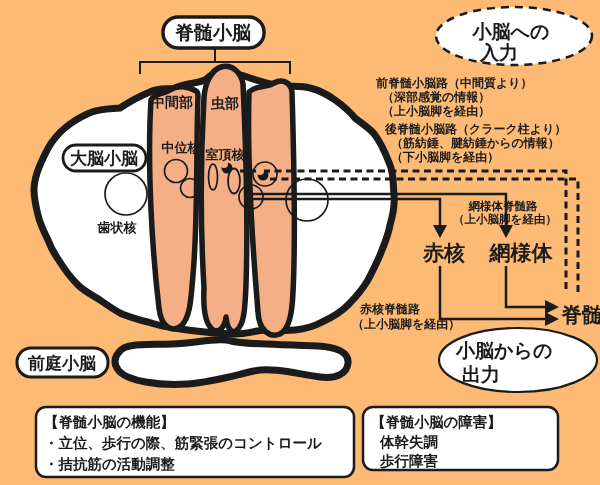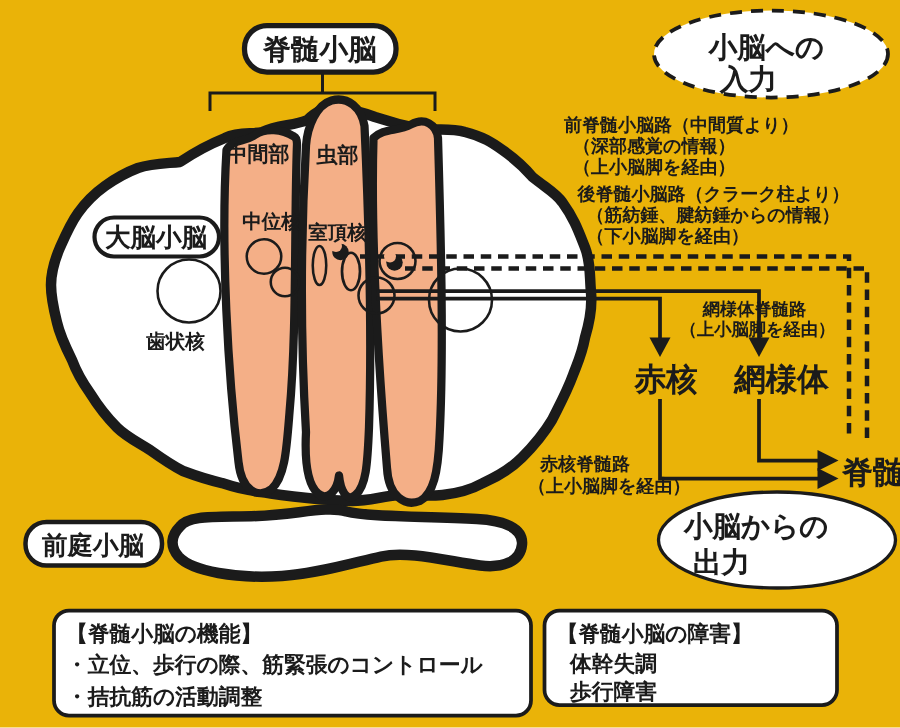--- a/index.html
+++ b/index.html
@@ -1,16 +1,16 @@
 <!DOCTYPE html>
 <html><head>
 <meta charset="utf-8">
 <style>
   html,body{margin:0;padding:0;background:#ffffff;}
-  #stage{position:relative;width:600px;height:485px;background:#eab308;overflow:hidden;
+  #stage{position:relative;width:600px;height:485px;background:#fdba74;overflow:hidden;
          font-family:"DejaVu Sans","Liberation Sans",sans-serif;}
   svg{display:block;}
   text{fill:#1b1b1b;font-family:"DejaVu Sans","Liberation Sans",sans-serif;}
   .t-big{font-size:19px;font-weight:bold;}
   .t-pill{font-size:17px;font-weight:bold;}
   .t-node{font-size:21px;font-weight:bold;}
   .t-band{font-size:14px;font-weight:600;}
   .t-nuc{font-size:13px;font-weight:600;}
   .t-path{font-size:12px;font-weight:600;}
   .t-small{font-size:11.5px;font-weight:600;}

